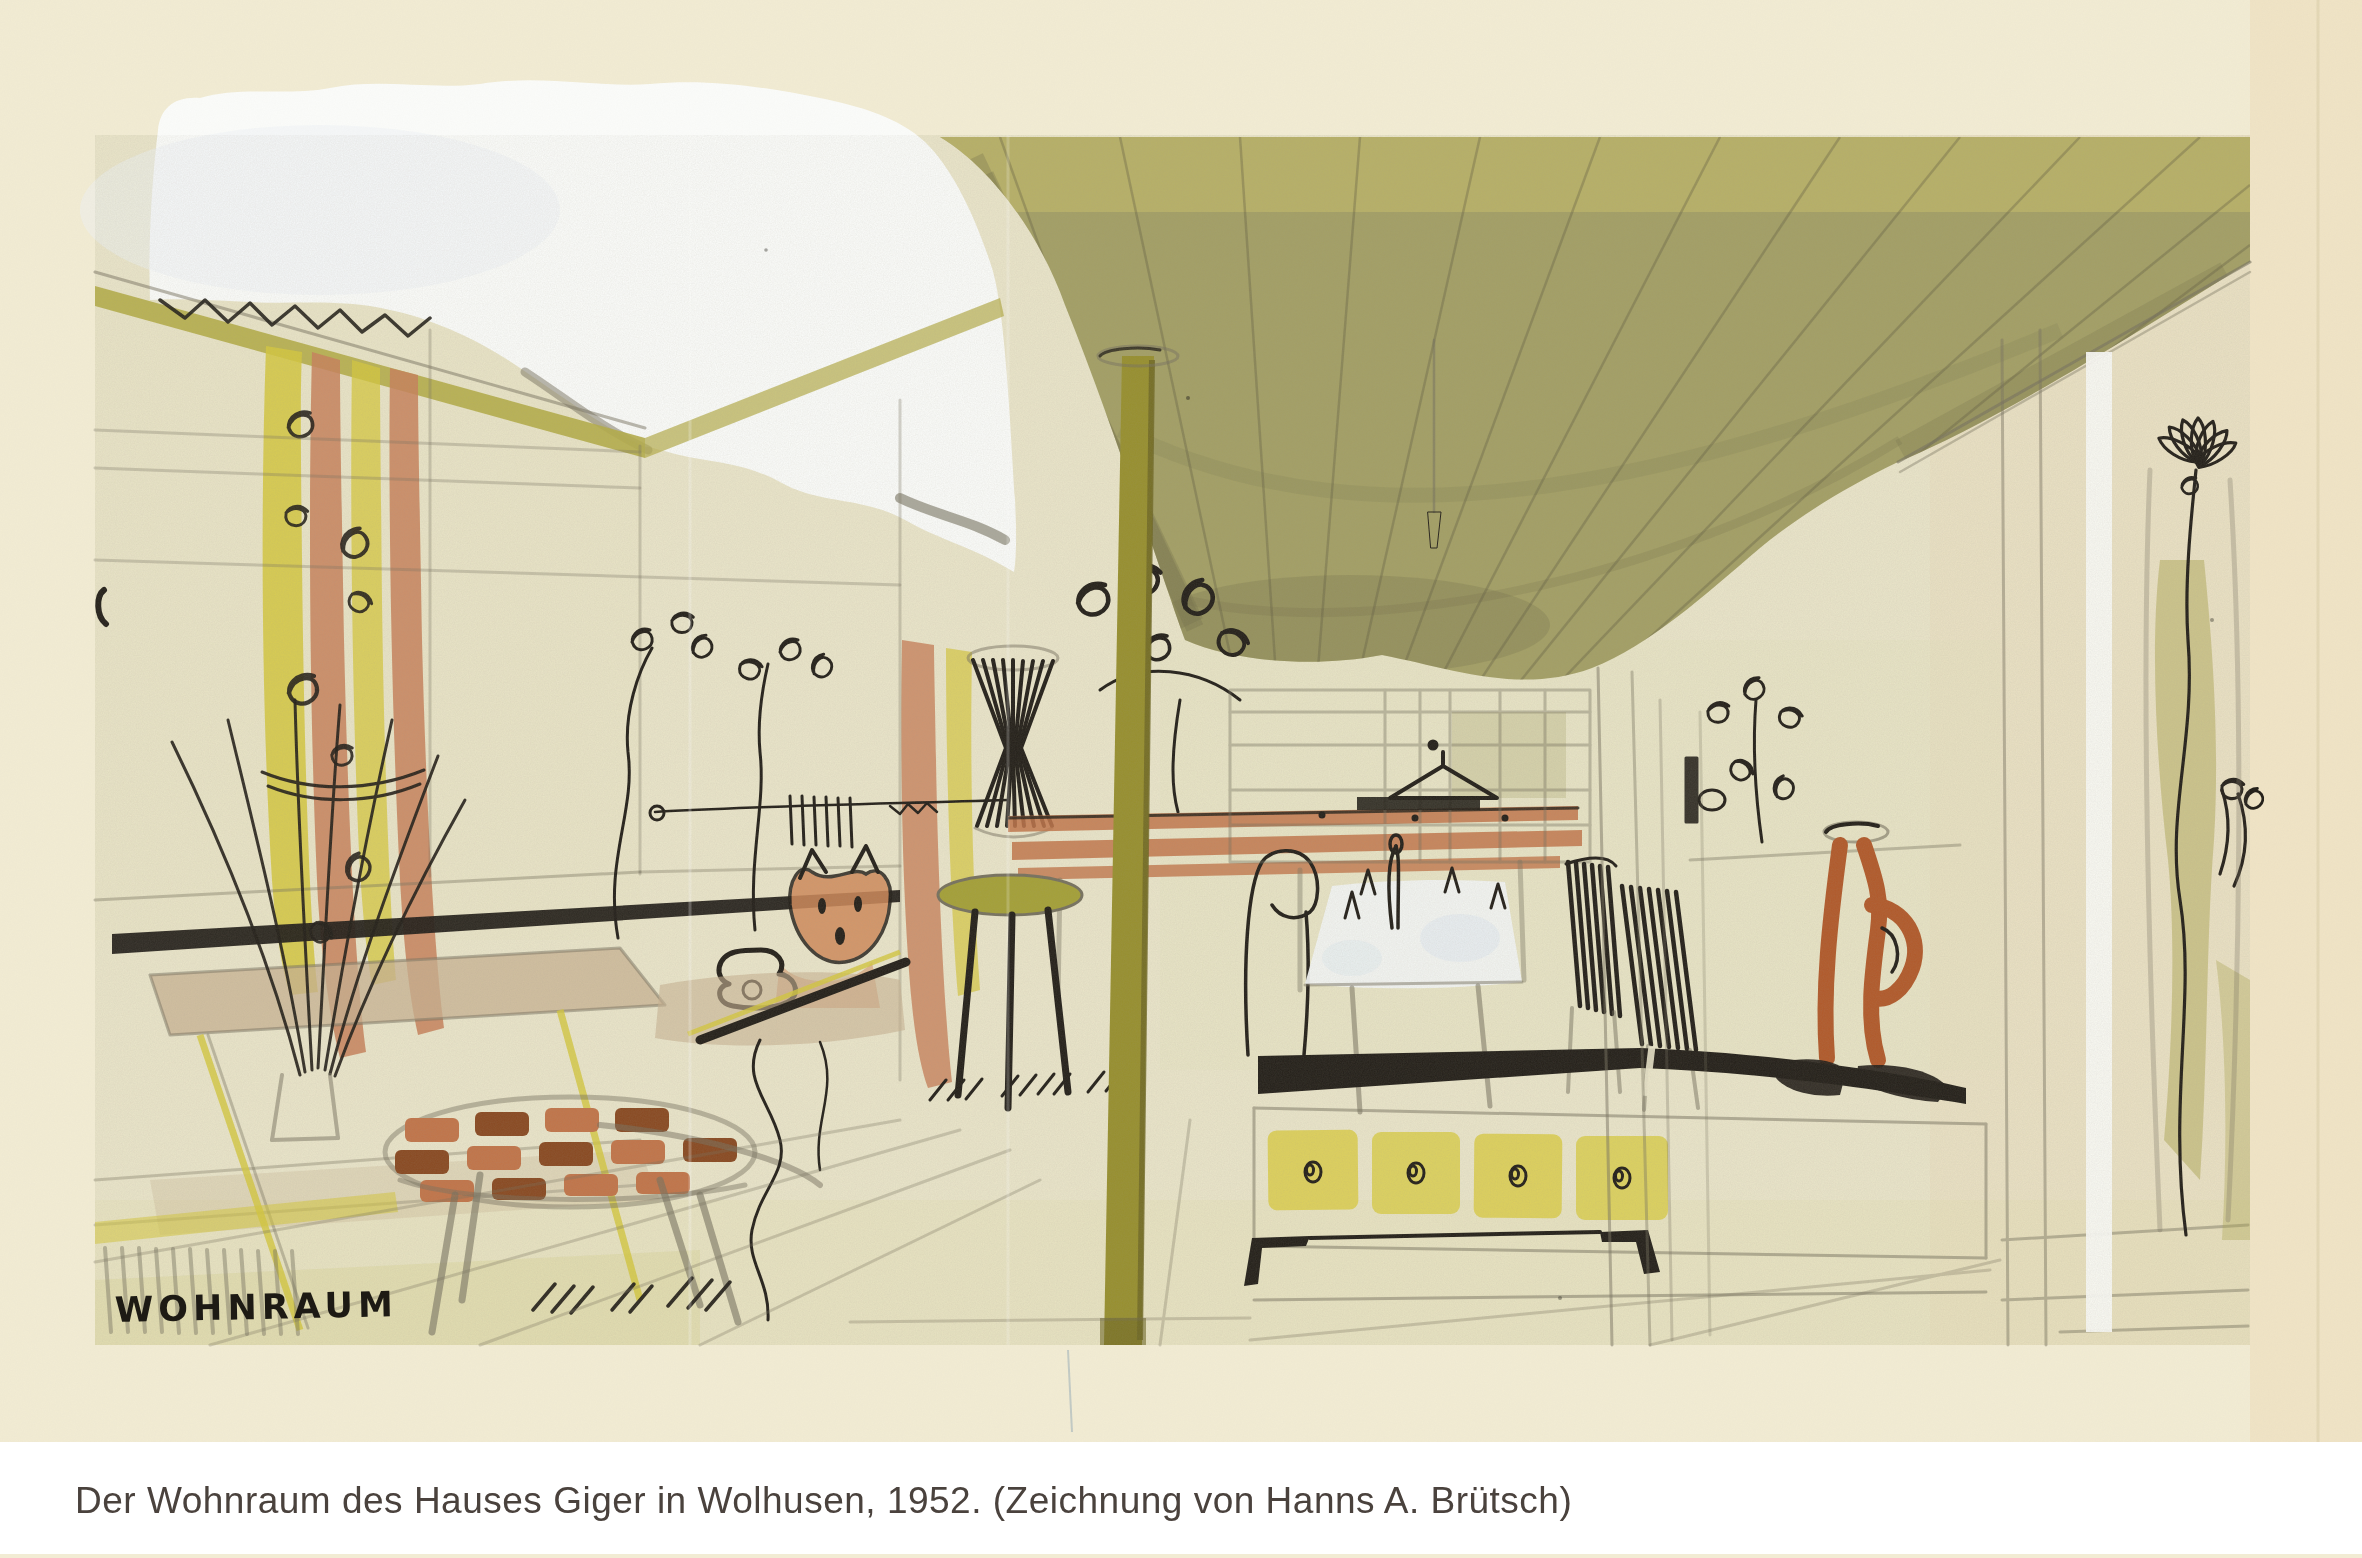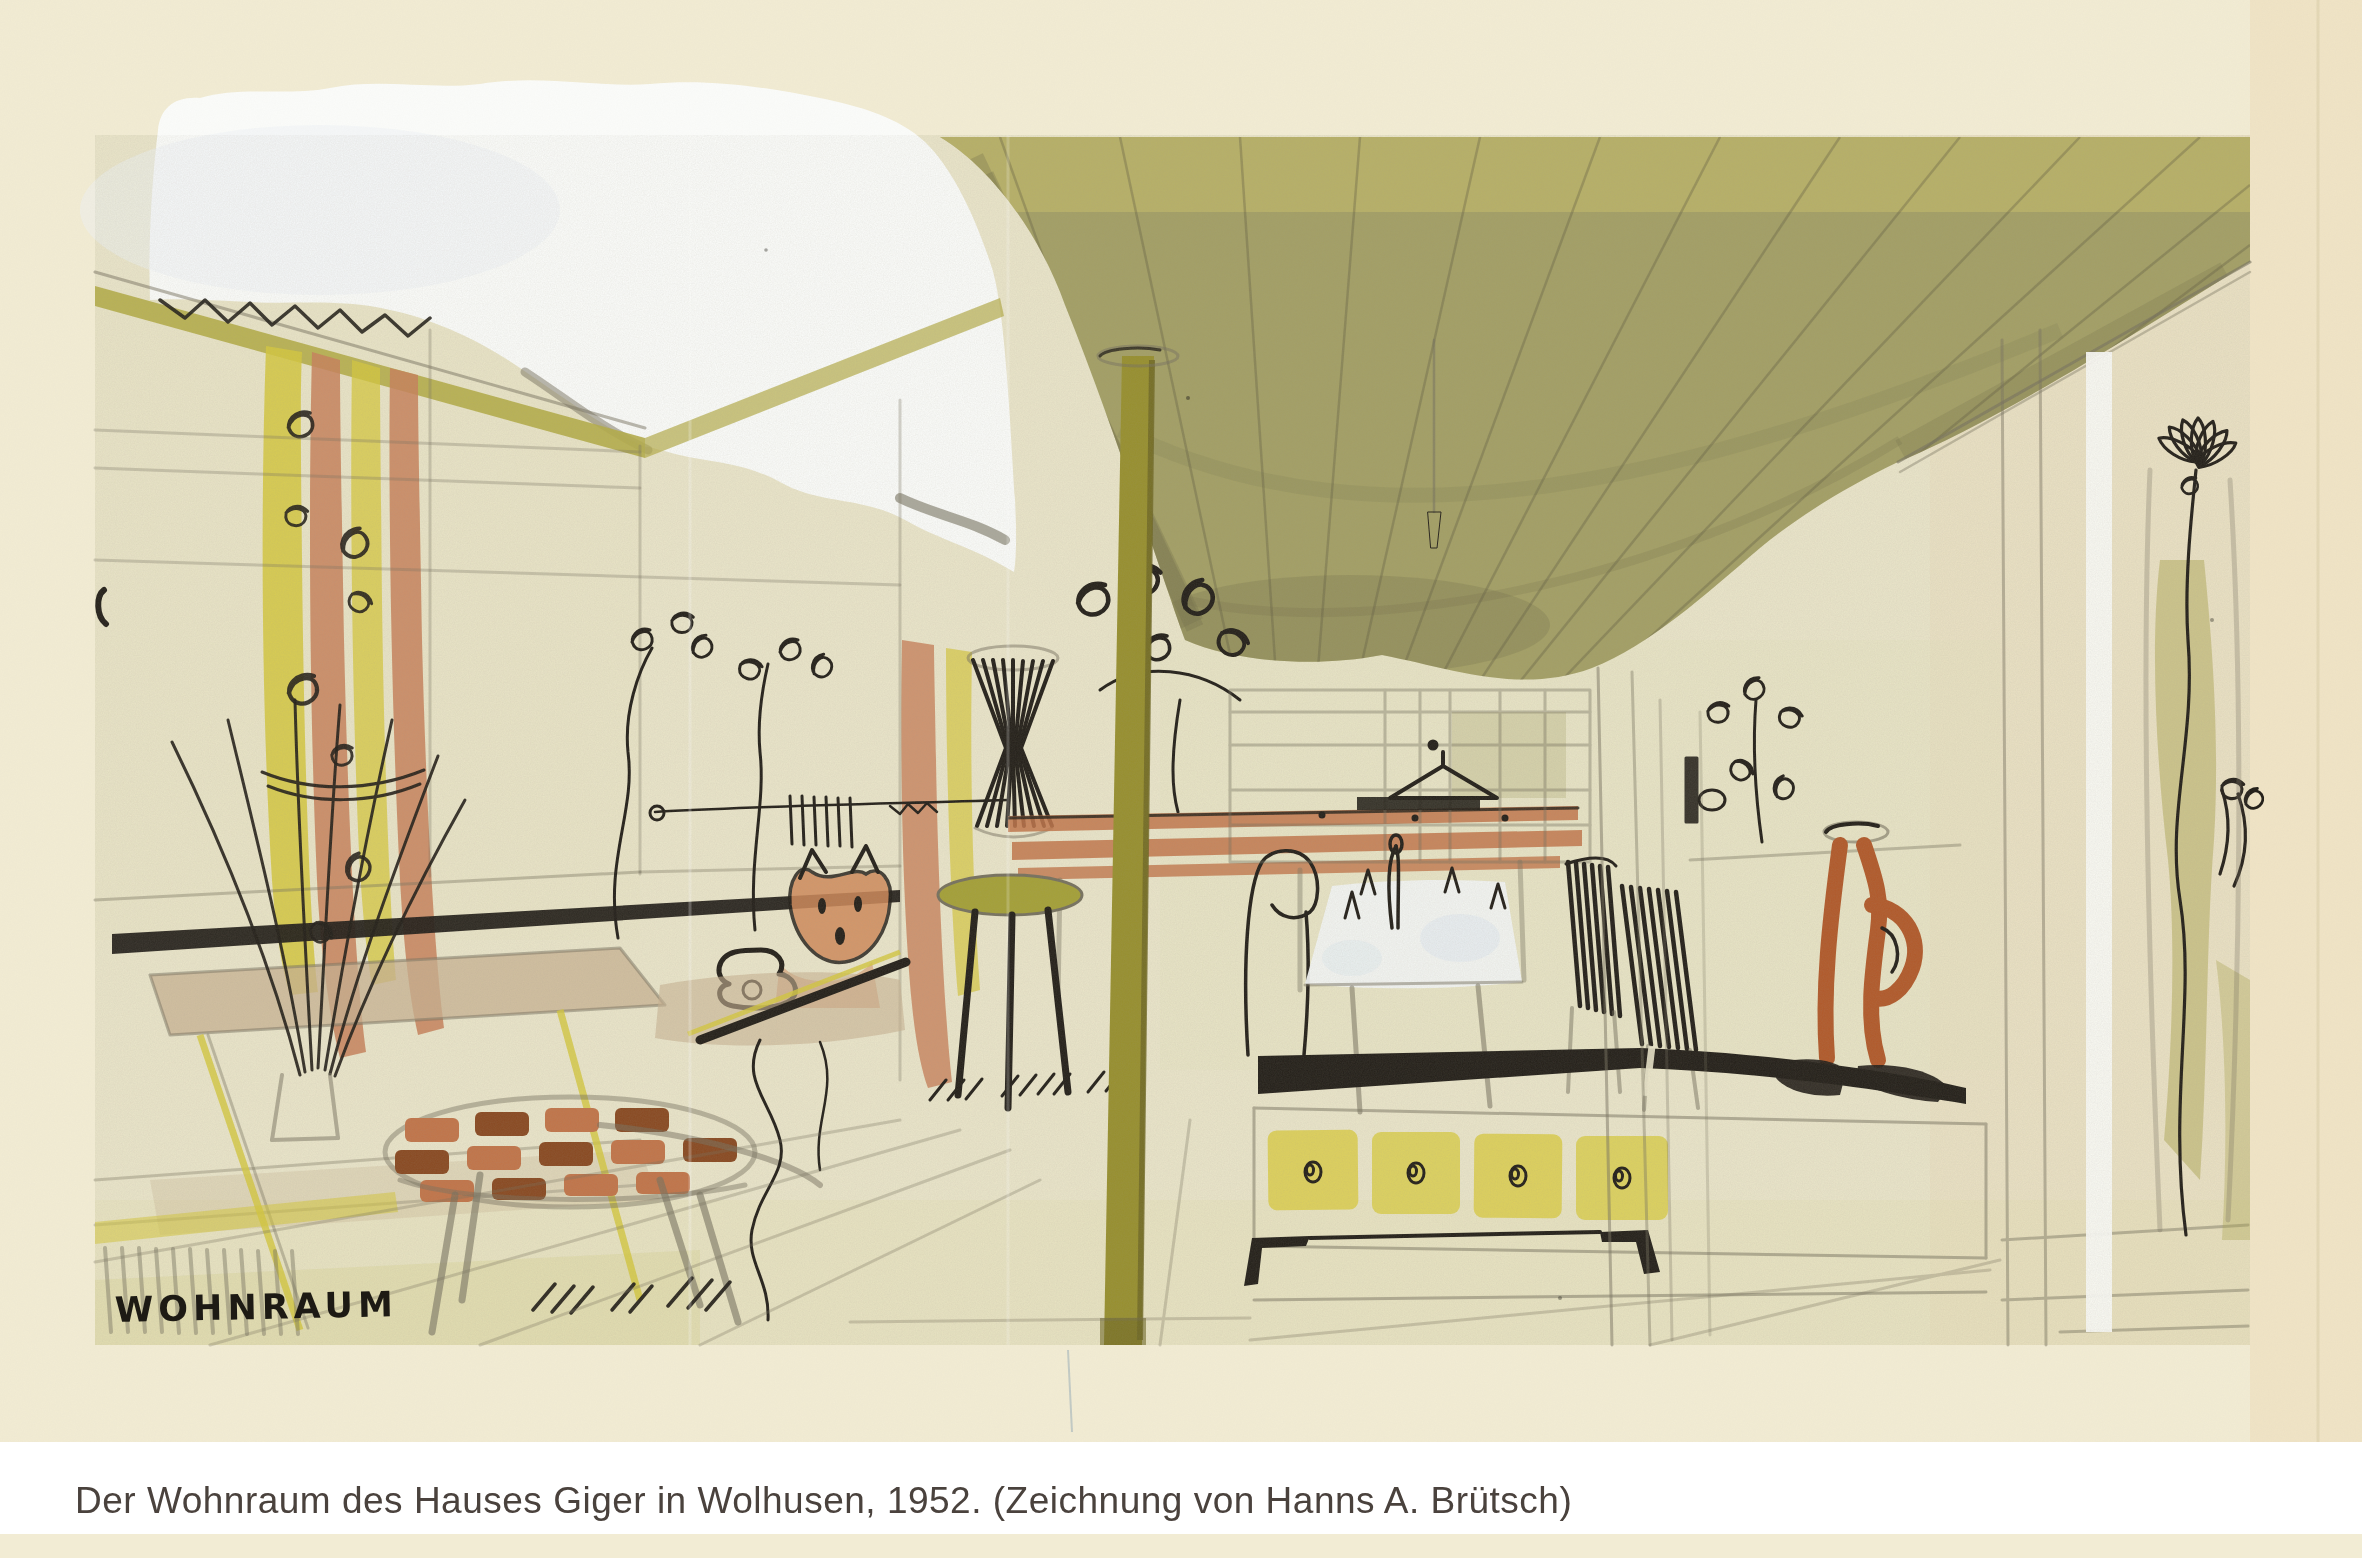--- a/index.html
+++ b/index.html
@@ -1,19 +1,19 @@
 <!DOCTYPE html>
 <html><head>
 <meta charset="utf-8">
 <style>
   html,body{margin:0;padding:0;background:#f2ecd4;}
   .page{position:relative;width:2362px;height:1558px;overflow:hidden;background:#f2ecd4;
         font-family:"Liberation Sans", sans-serif;}
   .scan{position:absolute;top:0;left:0;width:2362px;height:1442px;}
-  .caption-band{position:absolute;left:0;top:1442px;width:2362px;height:92px;background:#ffffff;}
+  .caption-band{position:absolute;left:0;top:1442px;width:2362px;height:112px;background:#ffffff;}
   .caption-text{position:absolute;left:75px;top:38px;font-size:37px;color:#4a423d;
         letter-spacing:0.5px;font-family:"Liberation Sans", sans-serif;}
   .ink{stroke:#24201a;fill:none;stroke-linecap:round;stroke-linejoin:round;}
   .pencil{stroke:#77725f;fill:none;stroke-linecap:round;stroke-linejoin:round;}
   svg text.room-label{font-family:"DejaVu Sans", sans-serif;font-weight:bold;font-size:35px;
         letter-spacing:5px;fill:#1d1a14;}
 </style>
 </head>
 <body>
 

